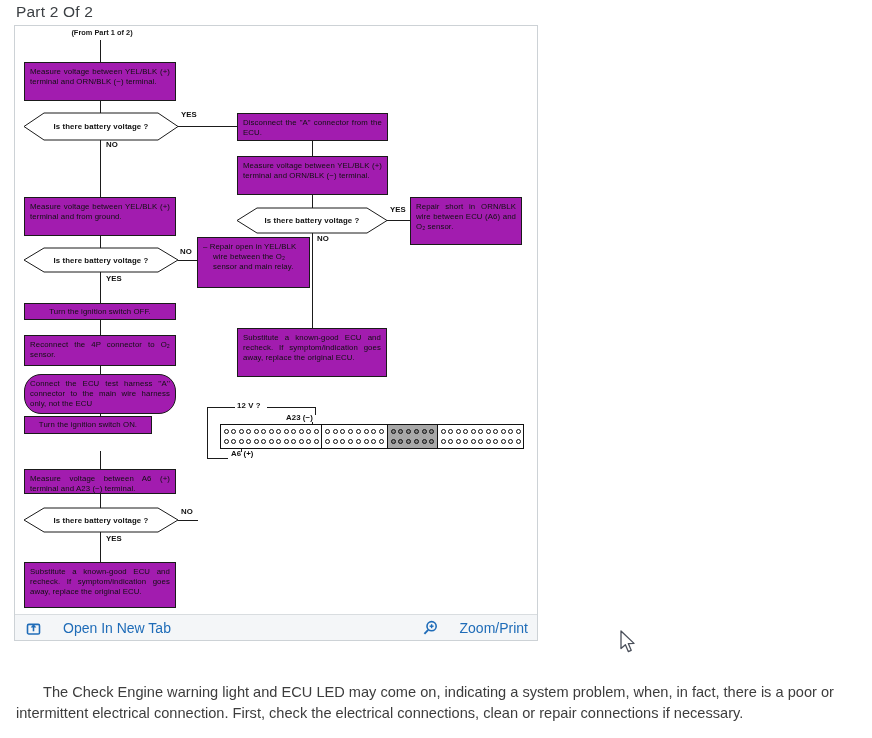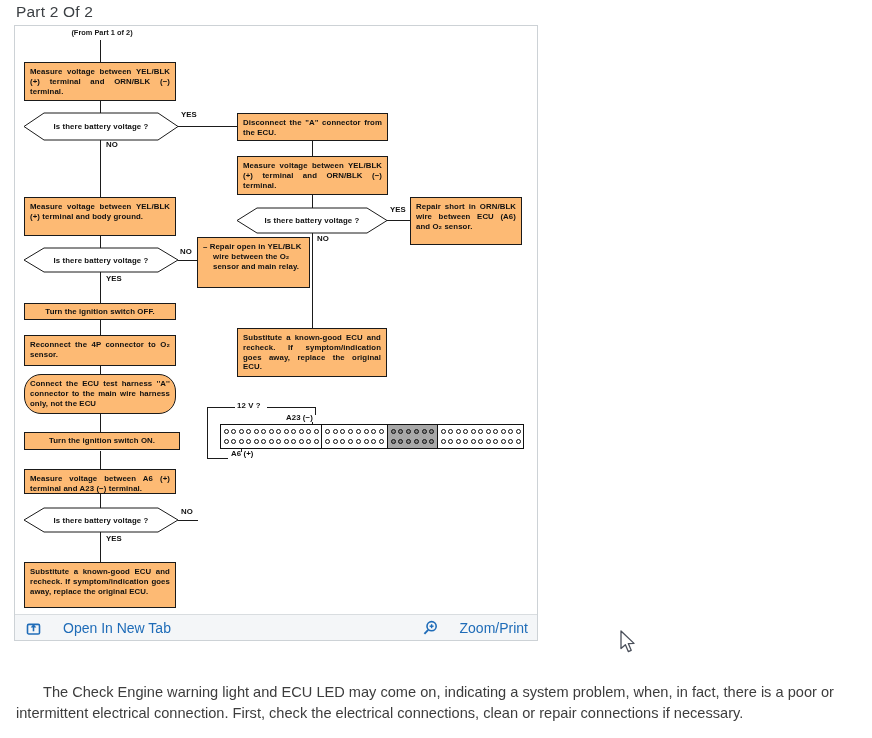--- a/index.html
+++ b/index.html
@@ -3,22 +3,22 @@
 <meta charset="utf-8">
 <style>
   html,body{margin:0;padding:0;background:#fff;}
   .canvas{position:relative;width:872px;height:738px;background:#fff;overflow:hidden;
           font-family:"Liberation Sans",sans-serif;}
   .page-title{position:absolute;left:16px;top:3px;font-size:15.5px;color:#3c4044;letter-spacing:.2px;}
   .viewer-panel{position:absolute;left:14px;top:25px;width:524px;height:616px;background:#fff;
                 border:1px solid #cdd2d6;box-sizing:border-box;}
   .fc{position:absolute;left:0;top:0;width:522px;height:589px;}
   .fc svg.lines{position:absolute;left:0;top:0;width:522px;height:589px;}
-  .box{position:absolute;border:1px solid #1a1a1a;background:#fdba74;box-sizing:border-box;
-       font-weight:bold;font-size:7.8px;line-height:9.8px;color:#101010;
+  .box{position:absolute;border:1px solid #1a1a1a;background:#a21caf;box-sizing:border-box;
+       font-weight:normal;font-size:7.8px;line-height:9.8px;color:#101010;
        padding:4px 5px;text-align:justify;letter-spacing:.1px;}
   .box.center{display:flex;align-items:center;justify-content:center;text-align:center;padding:2px 2px;}
   .box.hang{padding-left:15px;text-indent:-10px;text-align:left;}
   .hexlabel,.yn,.smalllabel{position:absolute;font-weight:bold;font-size:7.8px;color:#101010;letter-spacing:.1px;}
   .hexlabel{display:flex;align-items:center;justify-content:center;text-align:center;}
   .from-label{position:absolute;left:47px;top:2px;width:80px;text-align:center;
               font-size:7.4px;font-weight:600;color:#181818;}
   
   .conn-box{position:absolute;left:205px;top:398px;width:302px;height:23px;border:1px solid #111;
             box-sizing:content-box;display:flex;background:#fff;}
@@ -95,31 +95,31 @@
       <div class="yn" style="left:166px;top:84px;">YES</div>
       <div class="yn" style="left:91px;top:114px;">NO</div>
 
       <div class="box" style="left:222px;top:87px;width:151px;height:28px;">Disconnect the "A" connector from the ECU.</div>
       <div class="box" style="left:222px;top:130px;width:151px;height:39px;">Measure voltage between YEL/BLK (+) terminal and ORN/BLK (−) terminal.</div>
       <div class="hexlabel" style="left:242px;top:182px;width:110px;height:25px;">Is there battery voltage ?</div>
       <div class="yn" style="left:375px;top:179px;">YES</div>
       <div class="yn" style="left:302px;top:208px;">NO</div>
       <div class="box" style="left:395px;top:171px;width:112px;height:48px;">Repair short in ORN/BLK wire between ECU (A6) and O₂ sensor.</div>
 
-      <div class="box" style="left:9px;top:171px;width:152px;height:39px;">Measure voltage between YEL/BLK (+) terminal and body ground.</div>
+      <div class="box" style="left:9px;top:171px;width:152px;height:39px;">Measure voltage between YEL/BLK (+) terminal and from ground.</div>
       <div class="hexlabel" style="left:29px;top:222px;width:114px;height:24px;">Is there battery voltage ?</div>
       <div class="yn" style="left:165px;top:221px;">NO</div>
       <div class="yn" style="left:91px;top:248px;">YES</div>
       <div class="box hang" style="left:182px;top:211px;width:113px;height:51px;">– Repair open in YEL/BLK wire between the O₂ sensor and main relay.</div>
 
       <div class="box center" style="left:9px;top:277px;width:152px;height:17px;">Turn the ignition switch OFF.</div>
       <div class="box" style="left:222px;top:302px;width:150px;height:49px;">Substitute a known-good ECU and recheck. If symptom/indication goes away, replace the original ECU.</div>
       <div class="box" style="left:9px;top:309px;width:152px;height:31px;">Reconnect the 4P connector to O₂ sensor.</div>
       <div class="box" style="left:9px;top:348px;width:152px;height:40px;border-radius:17px;">Connect the ECU test harness ''A'' connector to the main wire harness only, not the ECU</div>
-      <div class="box center" style="left:9px;top:406px;width:156px;height:18px;">Turn the ignition switch ON.</div>
+      <div class="box center" style="left:9px;top:390px;width:128px;height:18px;">Turn the ignition switch ON.</div>
       <div class="box" style="left:9px;top:443px;width:152px;height:25px;">Measure voltage between A6 (+) terminal and A23 (−) terminal.</div>
       <div class="hexlabel" style="left:29px;top:482px;width:114px;height:24px;">Is there battery voltage ?</div>
       <div class="yn" style="left:166px;top:481px;">NO</div>
       <div class="yn" style="left:91px;top:508px;">YES</div>
       <div class="box" style="left:9px;top:536px;width:152px;height:46px;">Substitute a known-good ECU and recheck. If symptom/indication goes away, replace the original ECU.</div>
 
       <div class="smalllabel" style="left:222px;top:375px;">12 V ?</div>
       <div class="smalllabel" style="left:271px;top:387px;">A23 (−)</div>
       <div class="smalllabel" style="left:216px;top:423px;">A6 (+)</div>
       <div class="conn-box">

